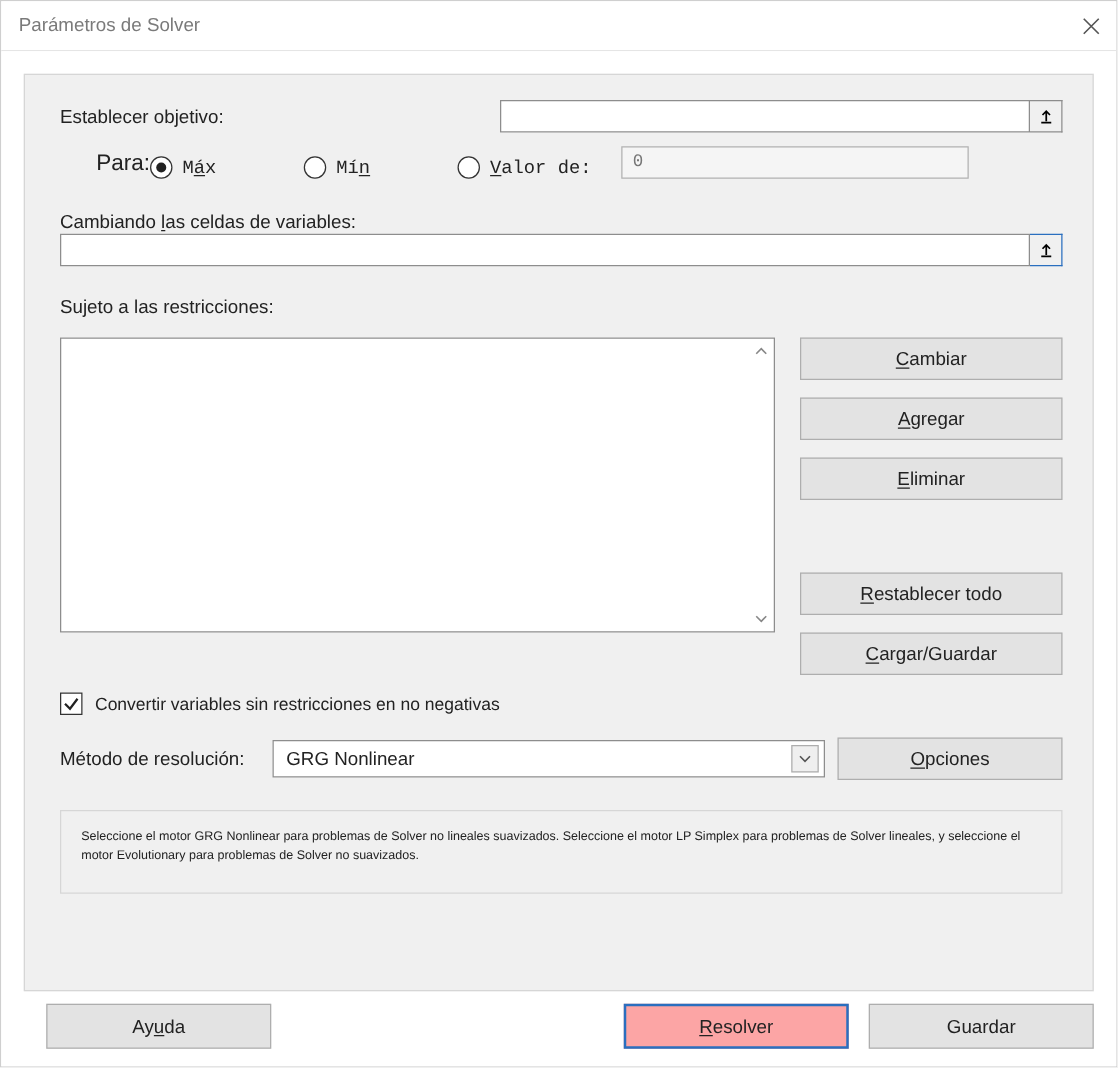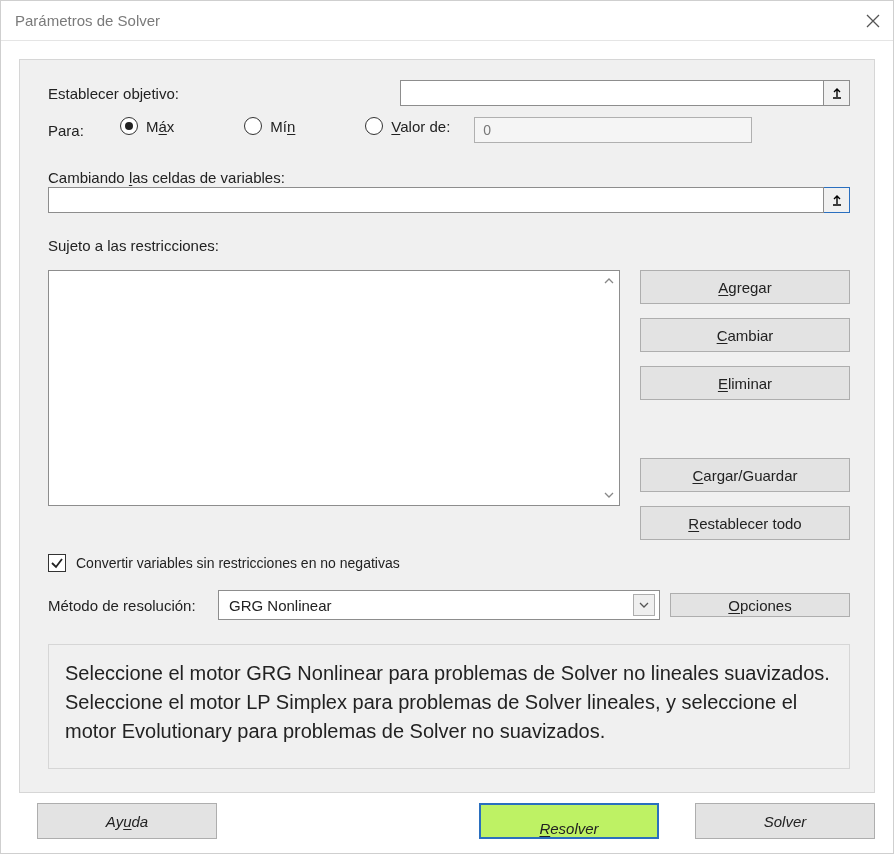--- a/index.html
+++ b/index.html
@@ -74,22 +74,22 @@
     width: 26px;
     height: 26px;
     border: 1px solid #8d8d8d;
     border-left: none;
     background: #f0f0f0;
     display:flex; align-items:center; justify-content:center;
     font-size: 13px;
   }
   .ref-btn.hi { border:1px solid #2a6fbf; border-left:none; }
   .radio-row { margin-bottom: 26px; }
-  .radio-row .para { width: 72px; font-size:15px; }
-  .radio-grp { display:flex; align-items:flex-start; }
+  .radio-row .para { width: 72px; font-size:18px;text-align:right; }
+  .radio-grp { display:flex; align-items:flex-end;font-family:Liberation Mono, monospace; }
   .radio-item { display:flex; align-items:center; margin-right: 70px; }
   .radio-item:last-of-type { margin-right: 24px; }
   .radio-outer {
     width:18px; height:18px;
     border:1px solid #333;
     border-radius:50%;
     display:flex; align-items:center; justify-content:center;
     margin-right:8px;
     background:#fff;
   }
@@ -160,38 +160,37 @@
     padding:0 4px 0 10px;
     font-size:15px;
   }
   .select .dd {
     width:22px; height:22px;
     border:1px solid #adadad;
     background:#efefef;
     display:flex; align-items:center; justify-content:center;
     font-size:10px; color:#555;
   }
-  .opt-btn { width: 180px; height:24px; }
+  .opt-btn { width: 180px; height:34px; }
   .help-box {
     border:1px solid #d6d6d6;
     background:#f0f0f0;
     padding: 14px 16px 22px 16px;
   }
   .help-title { font-size:15px; margin-bottom: 10px; }
-  .help-text { font-size:20px; line-height: 1.45; color:#222; }
+  .help-text { font-size:10px; line-height: 1.45; color:#222; }
   .footer {
     display:flex;
     padding: 10px 0 0 18px;
-    gap: 36px;
-    font-style: italic;
+    gap: 16px;
   }
   .footer-left { width:180px; }
   .footer-spacer { flex:1; }
   .footer .btn { width:180px; height:36px; }
-  .btn.primary { border:2px solid #2a6fbf; background:#bef264;align-items:flex-end; }
+  .btn.primary { border:2px solid #2a6fbf; background:#fca5a5; }
 </style>
 </head>
 <body>
 
 <div class="window">
 
   <div class="titlebar">
     <div class="titlebar-title">Parámetros de Solver</div>
     <div class="close-x">
       <svg width="14" height="14" viewBox="0 0 14 14">
@@ -259,34 +258,34 @@
               </svg>
           </div>
           <div class="list-scroll-down">
             <svg width="10" height="10" viewBox="0 0 10 10">
                 <path d="M1 3 L5 7 L9 3" stroke="#888" stroke-width="1.3" fill="none"></path>
               </svg>
           </div>
         </div>
         <div class="side-btns">
           <div class="btn">
+              <span><span class="u">C</span><span>ambiar</span></span>
+            </div>
+          <div class="btn">
               <span><span class="u">A</span><span>gregar</span></span>
             </div>
           <div class="btn">
-              <span><span class="u">C</span><span>ambiar</span></span>
-            </div>
-          <div class="btn">
               <span><span class="u">E</span><span>liminar</span></span>
             </div>
           <div class="spacer"></div>
           <div class="btn">
+              <span><span class="u">R</span><span>establecer todo</span></span>
+            </div>
+          <div class="btn">
               <span><span class="u">C</span><span>argar/Guardar</span></span>
-            </div>
-          <div class="btn">
-              <span><span class="u">R</span><span>establecer todo</span></span>
             </div>
         </div>
       </div>
 
       <div class="chk-row">
         <div class="chk">
           <svg viewBox="0 0 14 14">
               <path d="M2 7 L6 11 L12 3" stroke="#222" stroke-width="1.8" fill="none"></path>
             </svg>
         </div>
@@ -316,18 +315,18 @@
 
     <div class="footer">
       <div class="btn footer-left">
           <span><span>Ay</span><span class="u">u</span><span>da</span></span>
         </div>
       <div class="footer-spacer"></div>
       <div class="btn primary">
           <span><span class="u">R</span><span>esolver</span></span>
         </div>
       <div class="btn">
-          <span>Solver</span>
+          <span>Guardar</span>
         </div>
     </div>
   </div>
 
 </div>
 
 </body></html>

